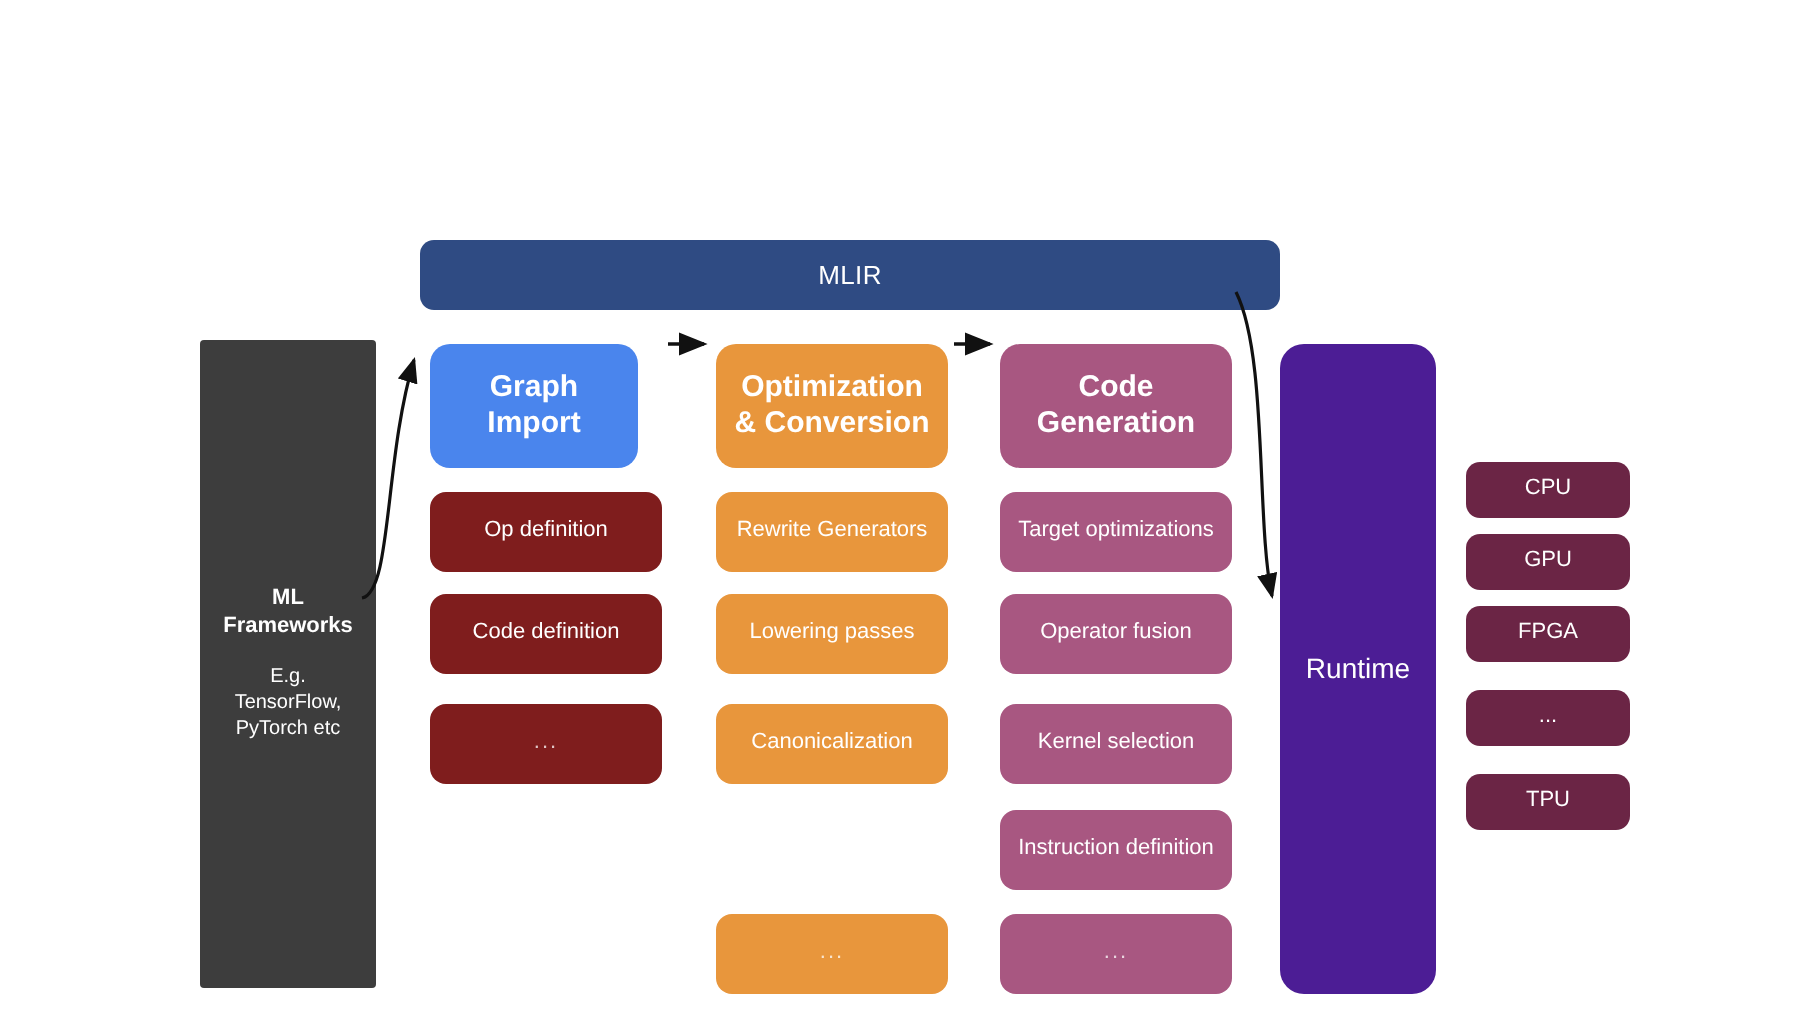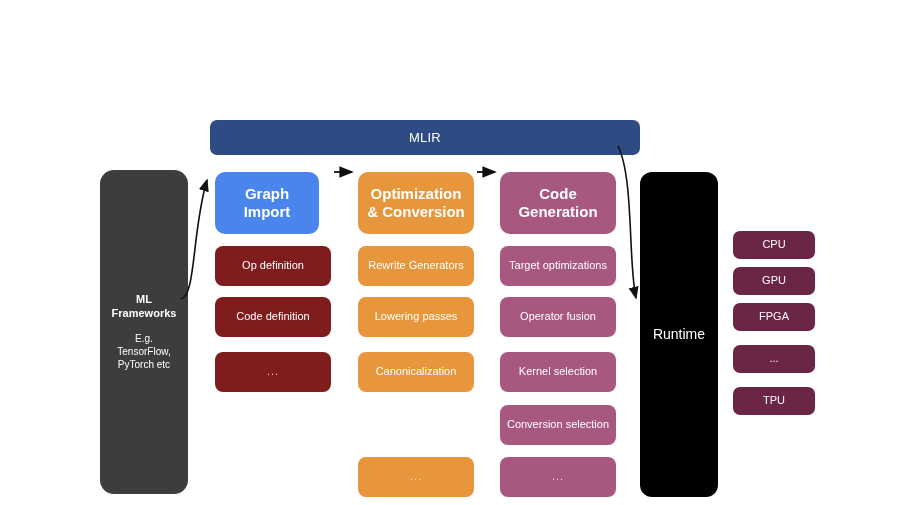--- a/index.html
+++ b/index.html
@@ -10,39 +10,39 @@
   .box{position:absolute;box-sizing:border-box;display:flex;align-items:center;
        justify-content:center;text-align:center;color:#ffffff;line-height:1.2;
        border-radius:9px;margin-top:32px;}
 
   
   #mlir-bar{left:210px;top:88px;width:430px;height:35px;background:#2f4b83;
             border-radius:7px;font-size:13px;font-weight:400;letter-spacing:.2px;}
 
   
   #ml-frameworks{left:100px;top:138px;width:88px;height:324px;background:#3d3d3d;
-                 border-radius:14px;flex-direction:column;padding:0 6px;text-align:center;}
+                 border-radius:2px;flex-direction:column;padding:0 6px;text-align:center;}
   #ml-frameworks .mlf-title{font-size:11px;font-weight:700;line-height:1.25;}
   #ml-frameworks .mlf-sub{font-size:10px;font-weight:400;line-height:1.3;margin-top:12px;}
 
   
   .head{height:62px;font-size:15px;font-weight:700;border-radius:10px;}
   #graph-import{left:215px;top:140px;width:104px;background:#4a85ed;}
   #optimization-conversion{left:358px;top:140px;width:116px;background:#e8963c;}
   #code-generation{left:500px;top:140px;width:116px;background:#a85781;}
 
   
   .sub{height:40px;font-size:11px;font-weight:400;border-radius:8px;padding:0 6px;}
   .blue{background:#7f1d1d;left:215px;width:116px;}
   .orange{background:#e8963c;left:358px;width:116px;}
   .purple{background:#a85781;left:500px;width:116px;}
   .sub.dots{color:rgba(255,255,255,.75);letter-spacing:1px;}
 
   
-  #runtime{left:640px;top:140px;width:78px;height:325px;background:#000000;
+  #runtime{left:640px;top:140px;width:78px;height:325px;background:#4c1d95;
            border-radius:12px;font-size:14px;font-weight:400;text-align:right;}
 
   
   .hw{background:#6b2545;left:733px;width:82px;height:28px;font-size:11px;
       border-radius:7px;}
 
   
   #arrows{position:absolute;left:0;top:0;width:900px;height:505px;
           pointer-events:none;}
 </style>
@@ -114,21 +114,21 @@
   <div class="box sub purple" style="top:214px">
     <span>Target optimizations</span>
   </div>
   <div class="box sub purple" style="top:265px">
     <span>Operator fusion</span>
   </div>
   <div class="box sub purple" style="top:320px">
     <span>Kernel selection</span>
   </div>
   <div class="box sub purple" style="top:373px">
-    <span>Conversion selection</span>
+    <span>Instruction definition</span>
   </div>
   <div class="box sub purple dots" style="top:425px">
     <span>...</span>
   </div>
 
   <div class="box" id="runtime">
     <span>Runtime</span>
   </div>
 
   <div class="box hw" style="top:199px">

